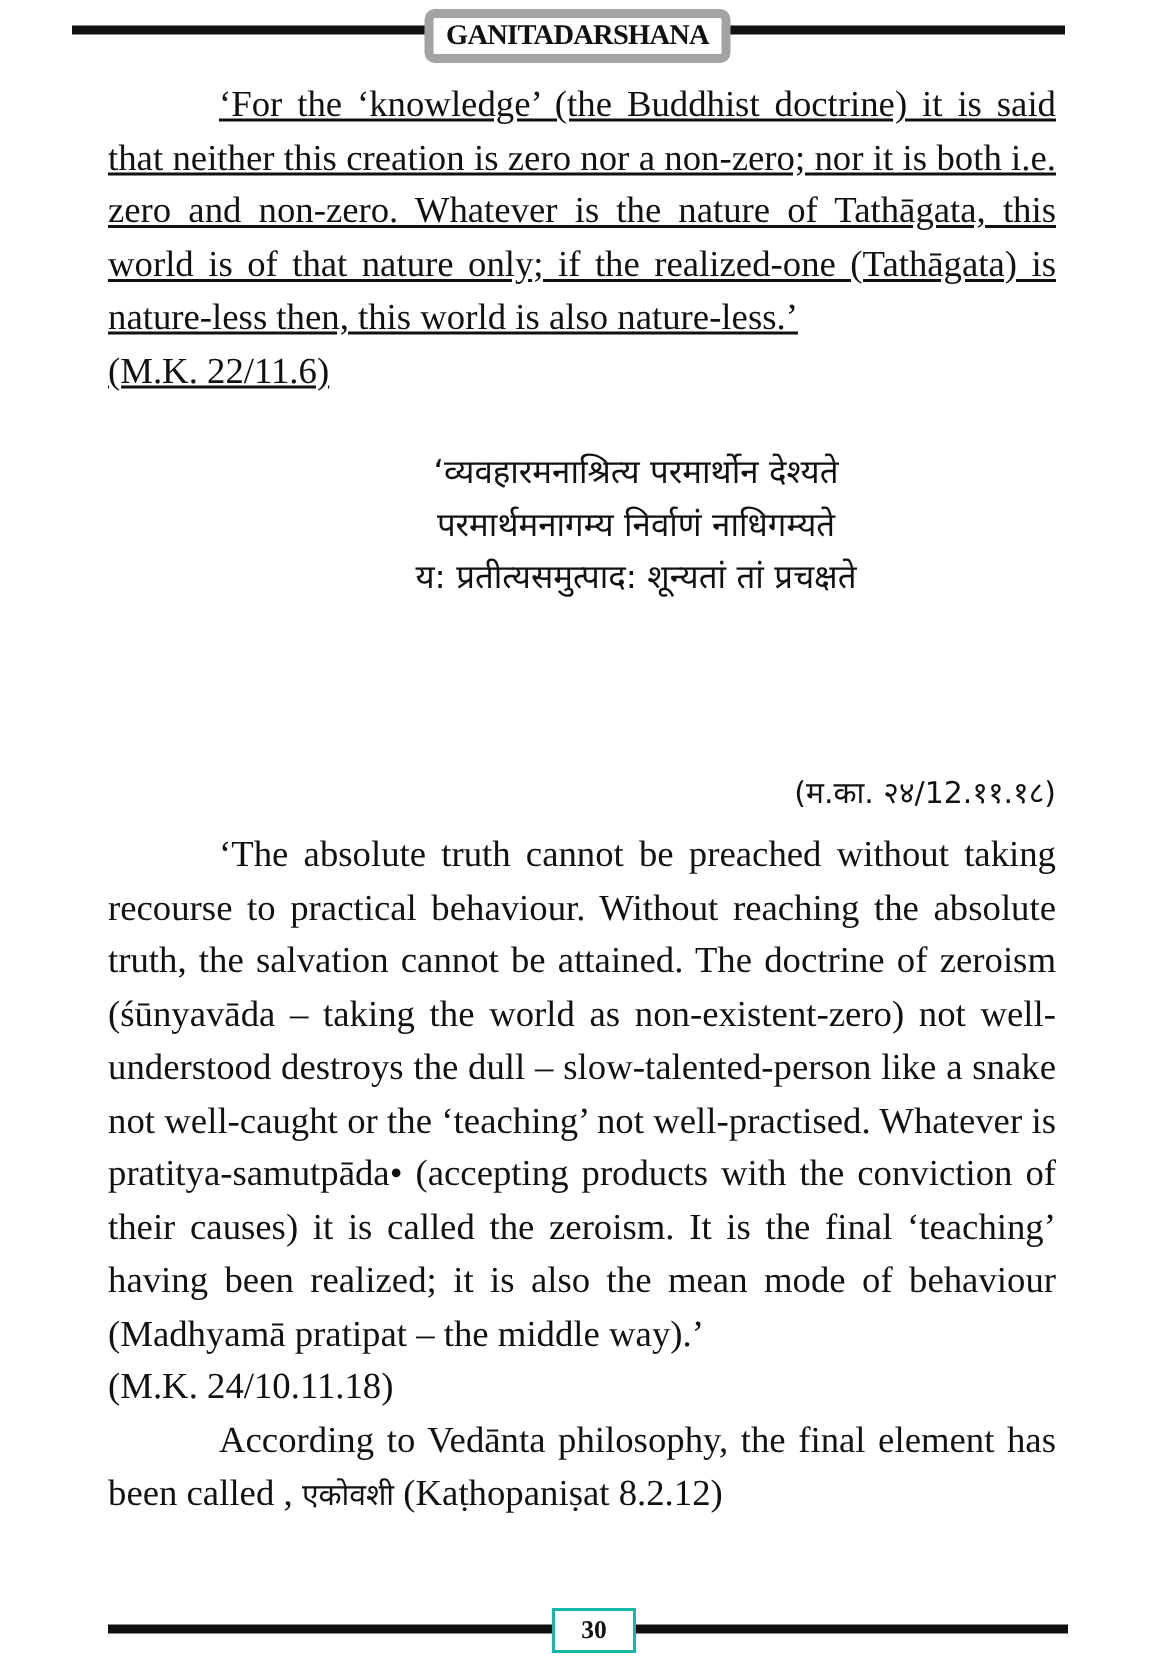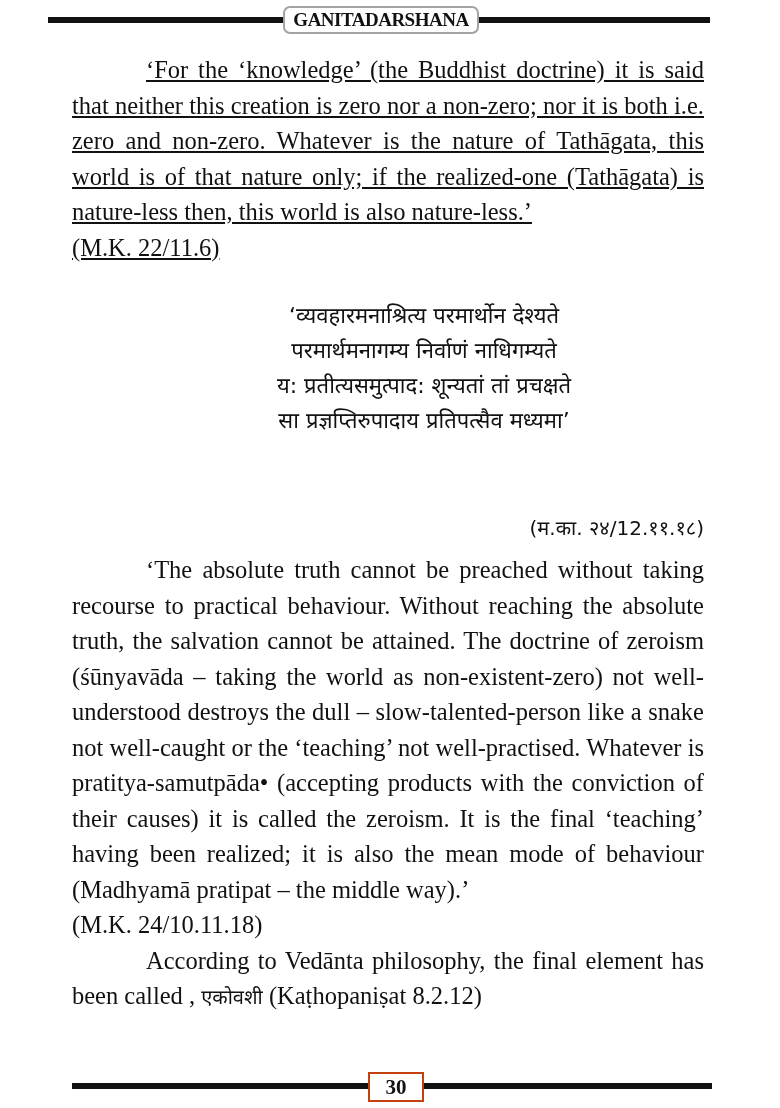--- a/index.html
+++ b/index.html
@@ -4,40 +4,40 @@
 <style>
   html, body { margin: 0; padding: 0; background: #ffffff; }
   body { width: 780px; height: 1108px; position: relative; overflow: hidden; color: #111; }
   .page { position: absolute; left: 0; top: 0; width: 780px; height: 1108px; }
 
   .header { position: absolute; top: 6px; left: 48px; width: 662px; height: 26px; }
   .header .rule { position: absolute; top: 11px; height: 6px; background: #111; }
   .header .rule.left { left: 0; width: 236px; }
   .header .rule.right { right: 0; width: 236px; }
   .header .title-box { position: absolute; left: 235px; top: 0; width: 192px; height: 24px;
-    border: 2px solid #a3a3a3; border-radius: 7px; background: #fff; text-align: center;
+    border: 6px solid #a3a3a3; border-radius: 7px; background: #fff; text-align: center;
     font-family: "Liberation Serif", serif; font-weight: bold; font-size: 19px; line-height: 24px; letter-spacing: -0.5px; }
 
   .body-text { position: absolute; left: 72px; width: 632px; font-family: "Liberation Serif", serif;
     font-size: 24.5px; line-height: 35.5px; text-align: justify; }
   .para { margin: 0; text-indent: 74px; }
   .para.noindent { text-indent: 0; }
   .cite-right { margin: 0; }
 
   .verse { position: absolute; left: 144px; width: 560px; font-family: "DejaVu Sans", sans-serif;
     font-size: 22px; line-height: 35px; text-align: center; }
   .verse .line { display: block; white-space: nowrap; }
   .verse-cite { position: absolute; right: 76px; top: 514px; font-family: "DejaVu Sans", sans-serif; font-size: 20px; }
 
   .footer { position: absolute; top: 1072px; left: 72px; width: 640px; height: 28px; }
   .footer .rule { position: absolute; top: 11px; height: 6px; background: #111; }
   .footer .rule.left { left: 0; width: 298px; }
   .footer .rule.right { right: 0; width: 290px; }
-  .footer .num-box { position: absolute; left: 296px; top: 0; width: 52px; height: 26px; border: 2px solid #c2410c;
-    background: #fff; text-align: center; font-family: "Liberation Serif", serif; font-weight: bold; font-size: 21px; line-height: 26px; }
+  .footer .num-box { position: absolute; left: 296px; top: 0; width: 52px; height: 26px; border: 2px solid #14b8a6;
+    background: #fff; text-align: center; font-family: "Liberation Serif", serif; font-weight: bold; font-size: 17px; line-height: 26px; }
   .deva { font-family: "DejaVu Sans", sans-serif; font-size: 20px; }
 </style>
 </head>
 <body>
 
 <div class="page">
 
   <div class="header">
     <div class="rule left"></div>
     <div class="rule right"></div>
@@ -46,21 +46,20 @@
 
   <div class="body-text" style="top:52px;text-decoration:underline;">
     <p class="para">‘For the ‘knowledge’ (the Buddhist doctrine) it is said that neither this creation is zero nor a non-zero; nor it is both i.e. zero and non-zero. Whatever is the nature of Tathāgata, this world is of that nature only; if the realized-one (Tathāgata) is nature-less then, this world is also nature-less.’</p>
     <p class="cite-right">(M.K. 22/11.6)</p>
   </div>
 
   <div class="verse" style="top:298px;">
     <span class="line">‘व्यवहारमनाश्रित्य परमार्थोन देश्यते</span>
     <span class="line">परमार्थमनागम्य निर्वाणं नाधिगम्यते</span>
     <span class="line">य: प्रतीत्यसमुत्पाद: शून्यतां तां प्रचक्षते</span>
-    <span class="line">सा प्रज्ञप्तिरुपादाय प्रतिपत्सैव मध्यमा’</span>
   </div>
   <div class="verse-cite">(म.का. २४/12.११.१८)</div>
 
   <div class="body-text" style="top:552px;">
     <p class="para">‘The absolute truth cannot be preached without taking recourse to practical behaviour. Without reaching the absolute truth, the salvation cannot be attained. The doctrine of zeroism (śūnyavāda – taking the world as non-existent-zero) not well-understood destroys the dull – slow-talented-person like a snake not well-caught or the ‘teaching’ not well-practised. Whatever is pratitya-samutpāda• (accepting products with the conviction of their causes) it is called the zeroism. It is the final ‘teaching’ having been realized; it is also the mean mode of behaviour (Madhyamā pratipat – the middle way).’</p>
     <p class="para noindent">(M.K. 24/10.11.18)</p>
     <p class="para"><span>According to Vedānta philosophy, the final element has been called ,</span> <span class="deva">एकोवशी</span> <span>(Kaṭhopaniṣat 8.2.12)</span></p>
   </div>
 
   <div class="footer">

